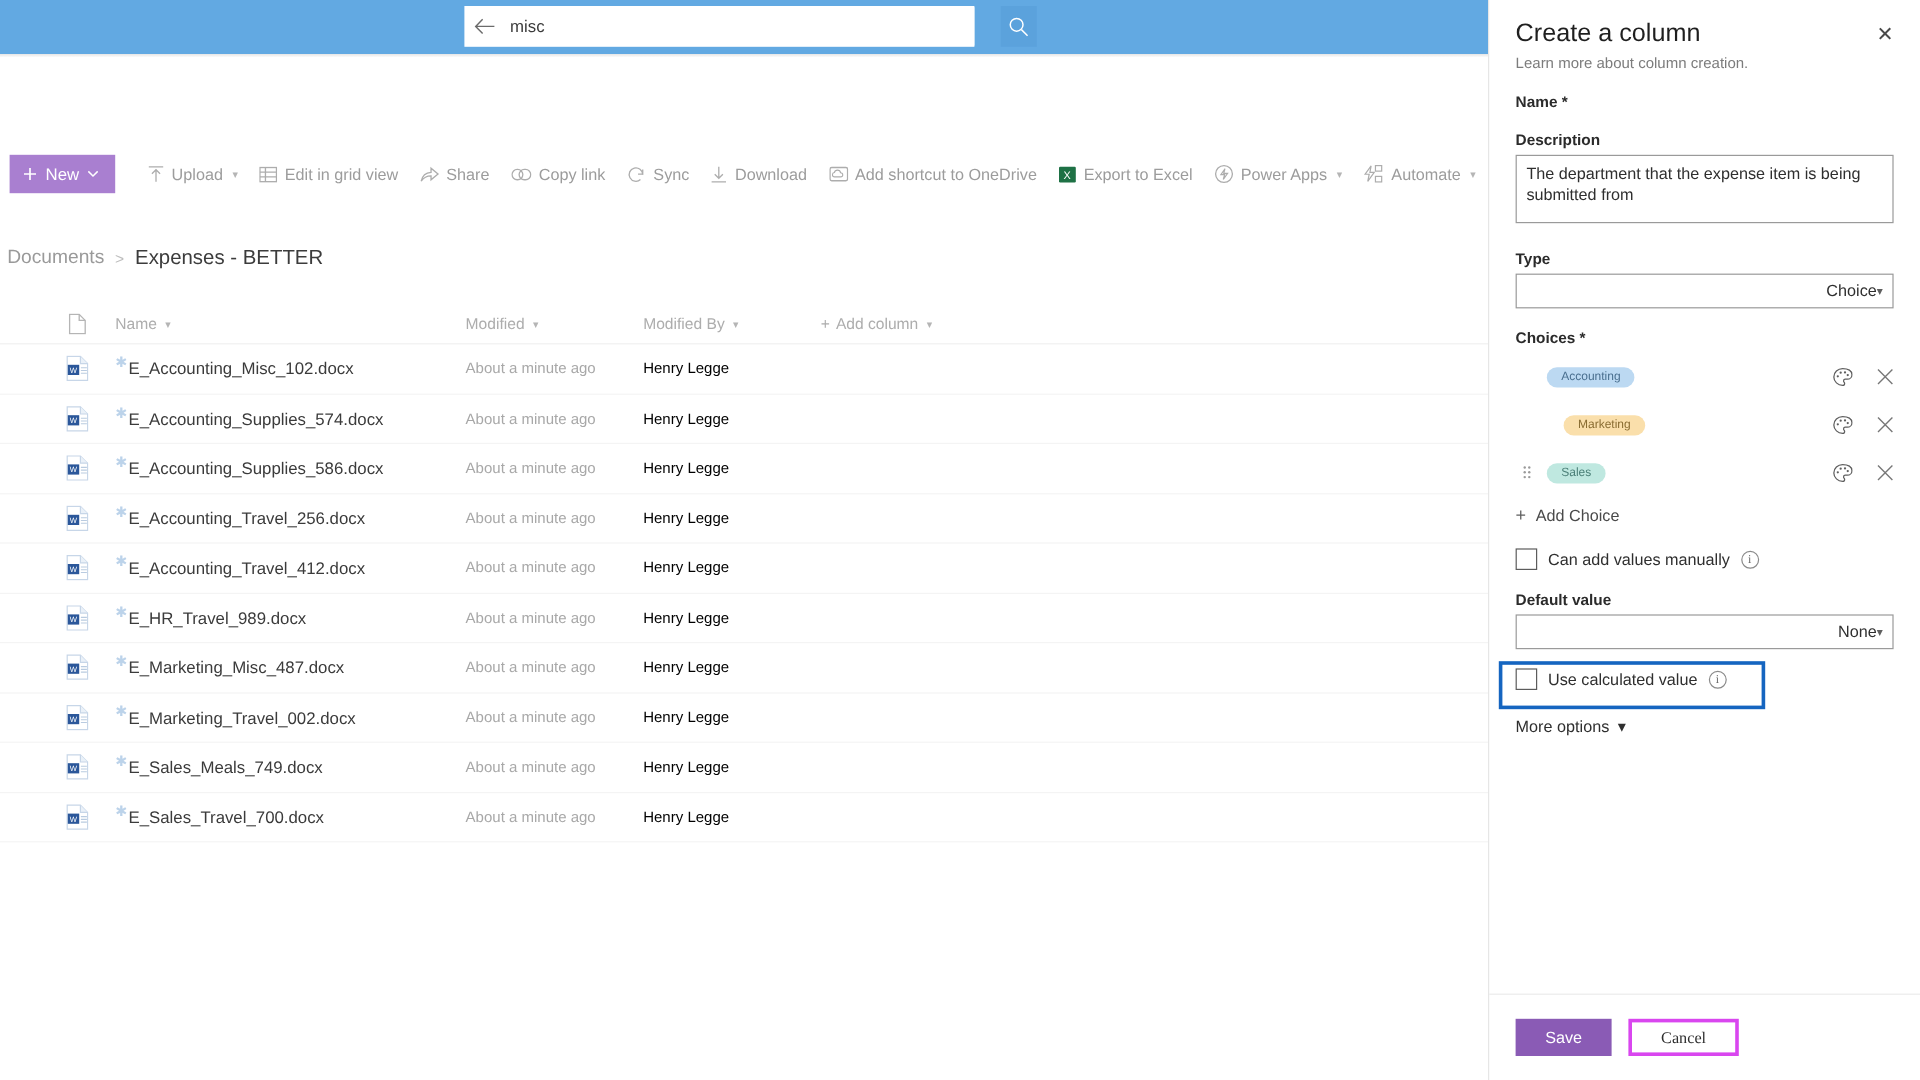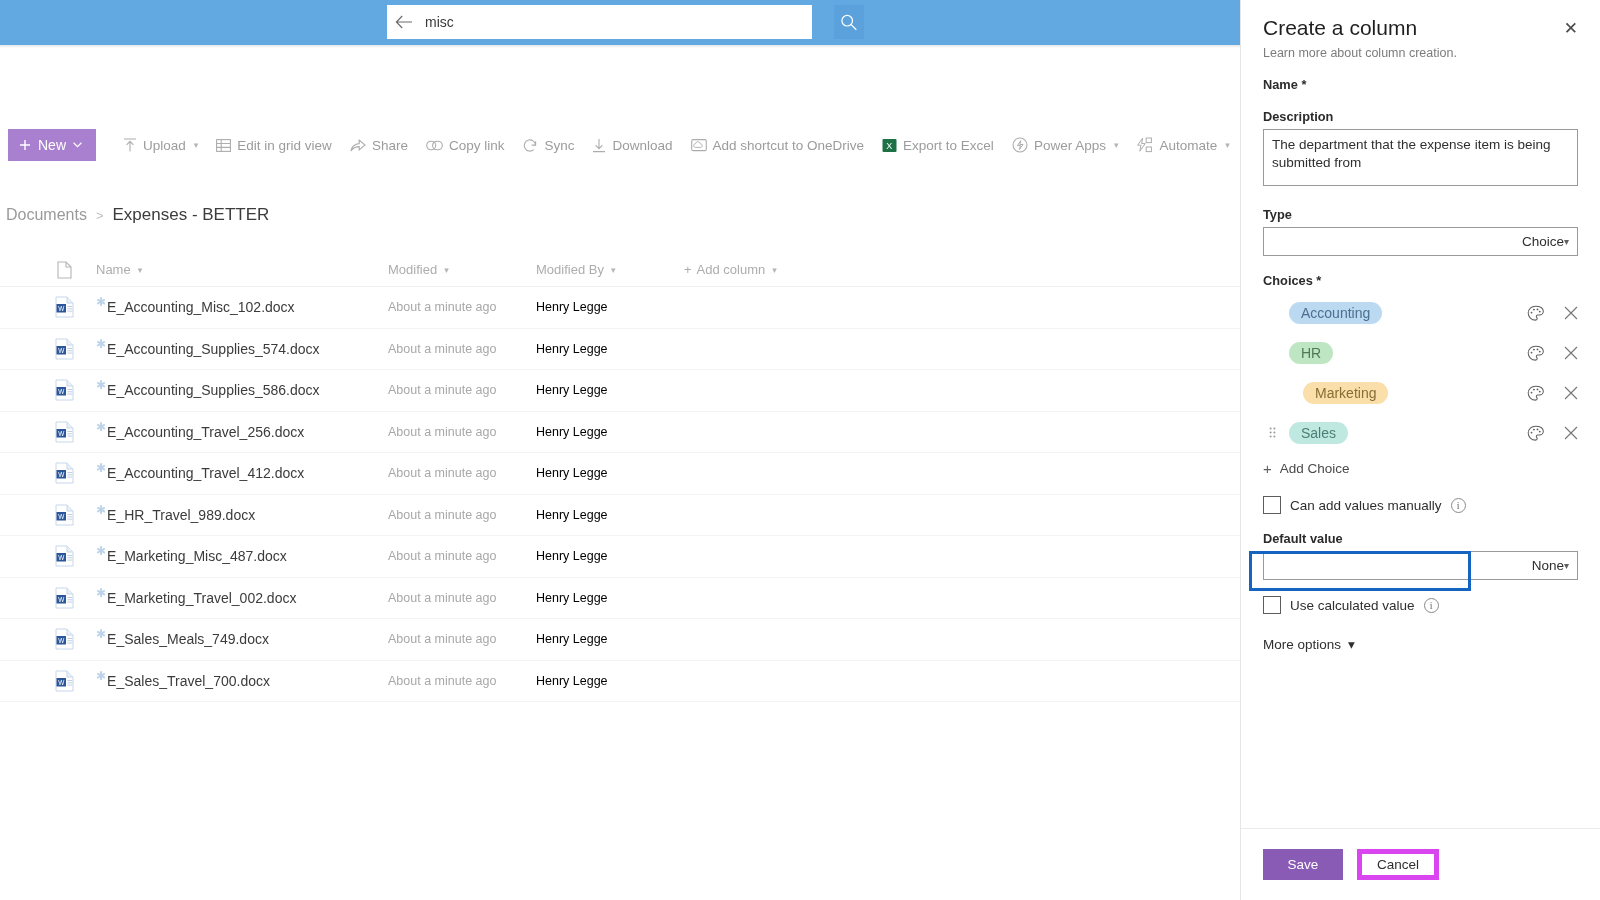--- a/index.html
+++ b/index.html
@@ -123,21 +123,21 @@
   .select-box .chevd { color: #5f5f5f; font-size: 10px; }
 
   .choice-row {
     display: flex; align-items: center; height: 40px; position: relative;
   }
   .drag-handle {
     width: 18px; display: flex; align-items: center; justify-content: center;
     color: #9a9a9a; cursor: grab;
   }
   .pill {
-    border-radius: 14px; padding: 3px 12px; font-size: 14px;
+    border-radius: 14px; padding: 3px 12px; font-size: 10px;
     display: inline-block;
   }
   .choice-actions {
     position: absolute; right: 0; display: flex; align-items: center; gap: 20px;
   }
   .icon-btn { cursor: pointer; color: #5f5f5f; display: flex; align-items: center; }
   .add-choice {
     display: flex; align-items: center; gap: 8px; margin-top: 7px;
     color: #4a4a4a; font-size: 13.5px; cursor: pointer;
   }
@@ -160,22 +160,22 @@
   .panel-footer {
     position: absolute; left: 0; bottom: 0; width: 360px; height: 72px;
     border-top: 1px solid #ebebeb; display: flex; align-items: center;
     padding-left: 22px; gap: 14px;
   }
   .btn-save {
     background: #8a5bb5; color: #fff; border: none; width: 80px; height: 31px;
     font-size: 13.5px; cursor: pointer; font-family: "Liberation Sans", sans-serif;
   }
   .btn-cancel {
-    background: #fff; color: #2f2f2f; border: 5px solid #d946ef; width: 82px; height: 31px;
-    font-size: 13.5px; cursor: pointer; font-family: Liberation Sans, sans-serif;
+    background: #fff; color: #2f2f2f; border: 3px solid #d946ef; width: 92px; height: 31px;
+    font-size: 13.5px; cursor: pointer; font-family: Liberation Serif, serif;
   }
 </style>
 </head>
 <body>
 
 <div id="app">
 
   <div class="topbar">
     <div class="search-wrap">
       <span class="back-arrow">
@@ -531,40 +531,20 @@
       <div class="select-box">
         <span>Choice</span>
         <span class="chevd">▾</span>
       </div>
 
       <div class="fld-label">Choices *</div>
       <div id="choices-container">
           <div class="choice-row">
             <span class="drag-handle"></span>
             <span class="pill" style="margin-left:8px;background:#bcd9f2;color:#4a6f8f;">Accounting</span>
-            <span class="choice-actions">
-              <span class="icon-btn">
-                <svg width="17" height="17" viewBox="0 0 17 17" fill="none">
-                  <path d="M8.5 1.2C4.5 1.2 1.2 4.2 1.2 8.1c0 3.9 3.3 7 7.3 7 1 0 1.7-.7 1.7-1.6 0-.4-.2-.8-.5-1.1-.2-.3-.4-.6-.4-1 0-.8.7-1.4 1.5-1.4h1.6c2.2 0 3.9-1.7 3.9-3.8 0-3.3-3.1-5-7.8-5z" stroke="#5f5f5f" stroke-width="1.05"></path>
-                  <circle cx="4.5" cy="7.6" r="0.95" fill="#5f5f5f"></circle>
-                  <circle cx="6.9" cy="4.6" r="0.95" fill="#5f5f5f"></circle>
-                  <circle cx="10.5" cy="4.4" r="0.95" fill="#5f5f5f"></circle>
-                  <circle cx="12.8" cy="6.6" r="0.95" fill="#5f5f5f"></circle>
-                </svg>
-              </span>
-              <span class="icon-btn">
-                <svg width="14" height="14" viewBox="0 0 14 14">
-                  <path d="M1 1l12 12M13 1L1 13" stroke="#777777" stroke-width="1.15"></path>
-                </svg>
-              </span>
-            </span>
-          </div>
-          <div class="choice-row">
-            <span class="drag-handle"></span>
-            <span class="pill" style="margin-left:8px;background:#bfe6c2;color:#4f7a53;">HR</span>
             <span class="choice-actions">
               <span class="icon-btn">
                 <svg width="17" height="17" viewBox="0 0 17 17" fill="none">
                   <path d="M8.5 1.2C4.5 1.2 1.2 4.2 1.2 8.1c0 3.9 3.3 7 7.3 7 1 0 1.7-.7 1.7-1.6 0-.4-.2-.8-.5-1.1-.2-.3-.4-.6-.4-1 0-.8.7-1.4 1.5-1.4h1.6c2.2 0 3.9-1.7 3.9-3.8 0-3.3-3.1-5-7.8-5z" stroke="#5f5f5f" stroke-width="1.05"></path>
                   <circle cx="4.5" cy="7.6" r="0.95" fill="#5f5f5f"></circle>
                   <circle cx="6.9" cy="4.6" r="0.95" fill="#5f5f5f"></circle>
                   <circle cx="10.5" cy="4.4" r="0.95" fill="#5f5f5f"></circle>
                   <circle cx="12.8" cy="6.6" r="0.95" fill="#5f5f5f"></circle>
                 </svg>
               </span>

